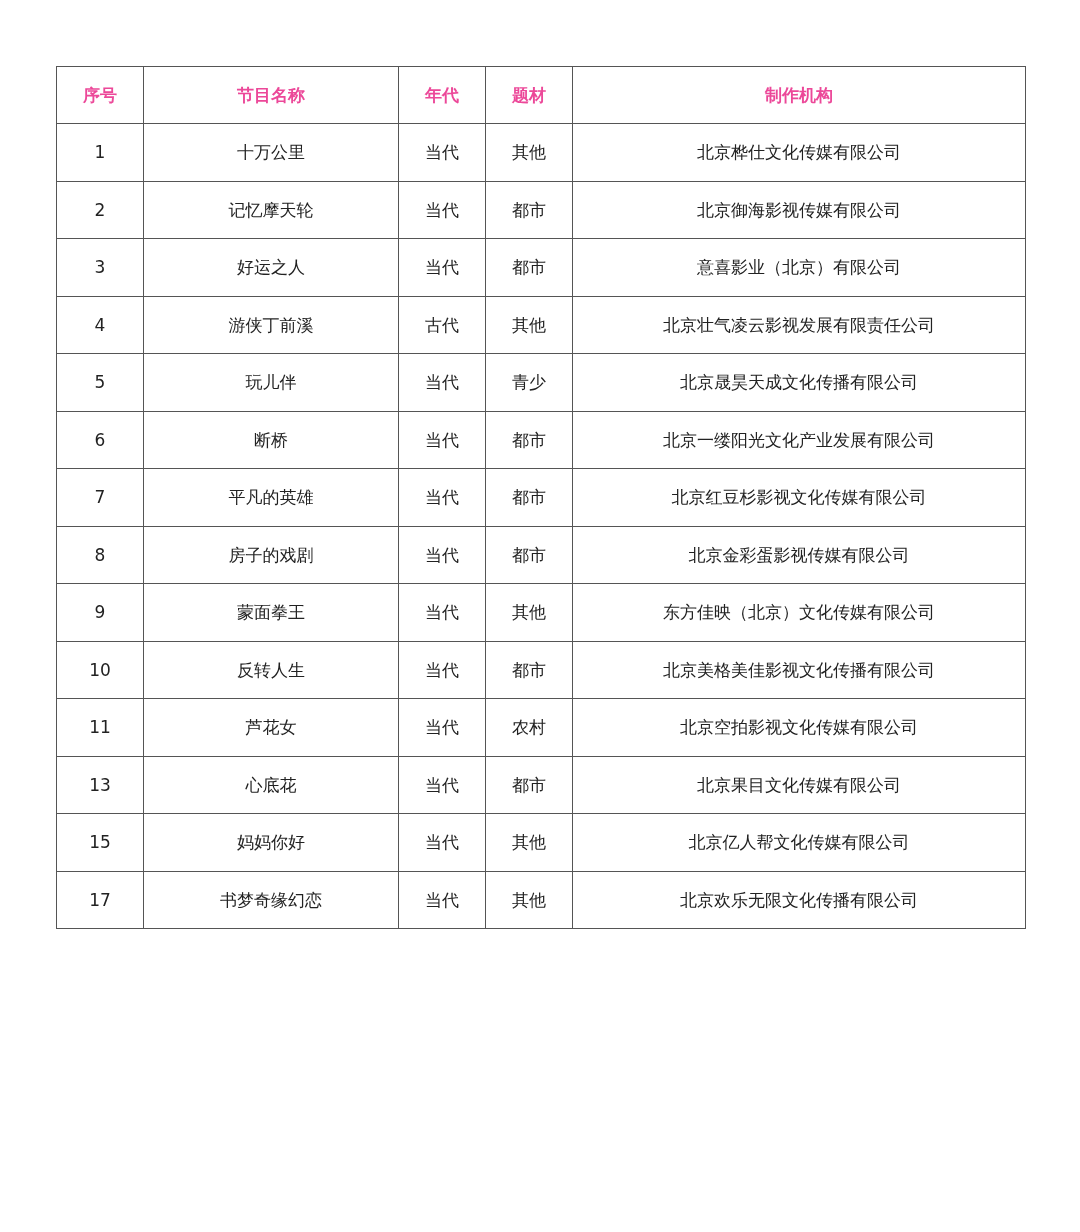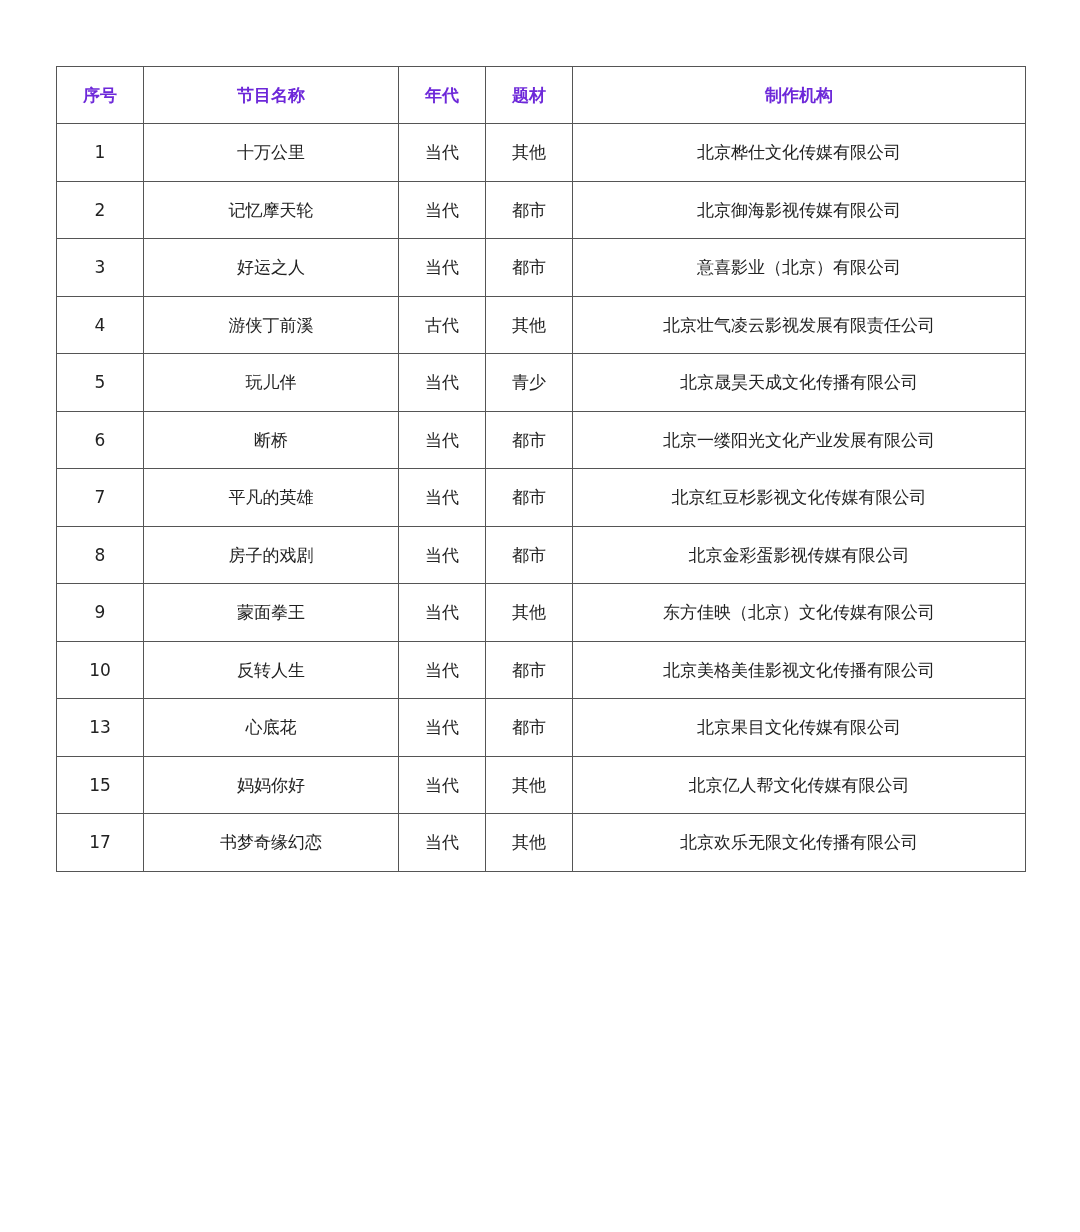--- a/index.html
+++ b/index.html
@@ -28,21 +28,21 @@
       text-align: center;
       vertical-align: middle;
       padding: 0;
       font-size: 17px;
       line-height: 20px;
       white-space: nowrap;
     }
     table.program-table th {
       height: 56px;
       font-weight: bold;
-      color: #6d28d9;
+      color: #ec4899;
     }
     table.program-table td {
       height: 56.5px;
       font-weight: normal;
       color: #222222;
     }
     col.c-idx { width: 87px; }
     col.c-name { width: 255px; }
     col.c-era { width: 87px; }
     col.c-genre { width: 87px; }
@@ -133,20 +133,27 @@
         <td>东方佳映（北京）文化传媒有限公司</td>
       </tr>
       <tr>
         <td>10</td>
         <td>反转人生</td>
         <td>当代</td>
         <td>都市</td>
         <td>北京美格美佳影视文化传播有限公司</td>
       </tr>
       <tr>
+        <td>11</td>
+        <td>芦花女</td>
+        <td>当代</td>
+        <td>农村</td>
+        <td>北京空拍影视文化传媒有限公司</td>
+      </tr>
+      <tr>
         <td>13</td>
         <td>心底花</td>
         <td>当代</td>
         <td>都市</td>
         <td>北京果目文化传媒有限公司</td>
       </tr>
       <tr>
         <td>15</td>
         <td>妈妈你好</td>
         <td>当代</td>

